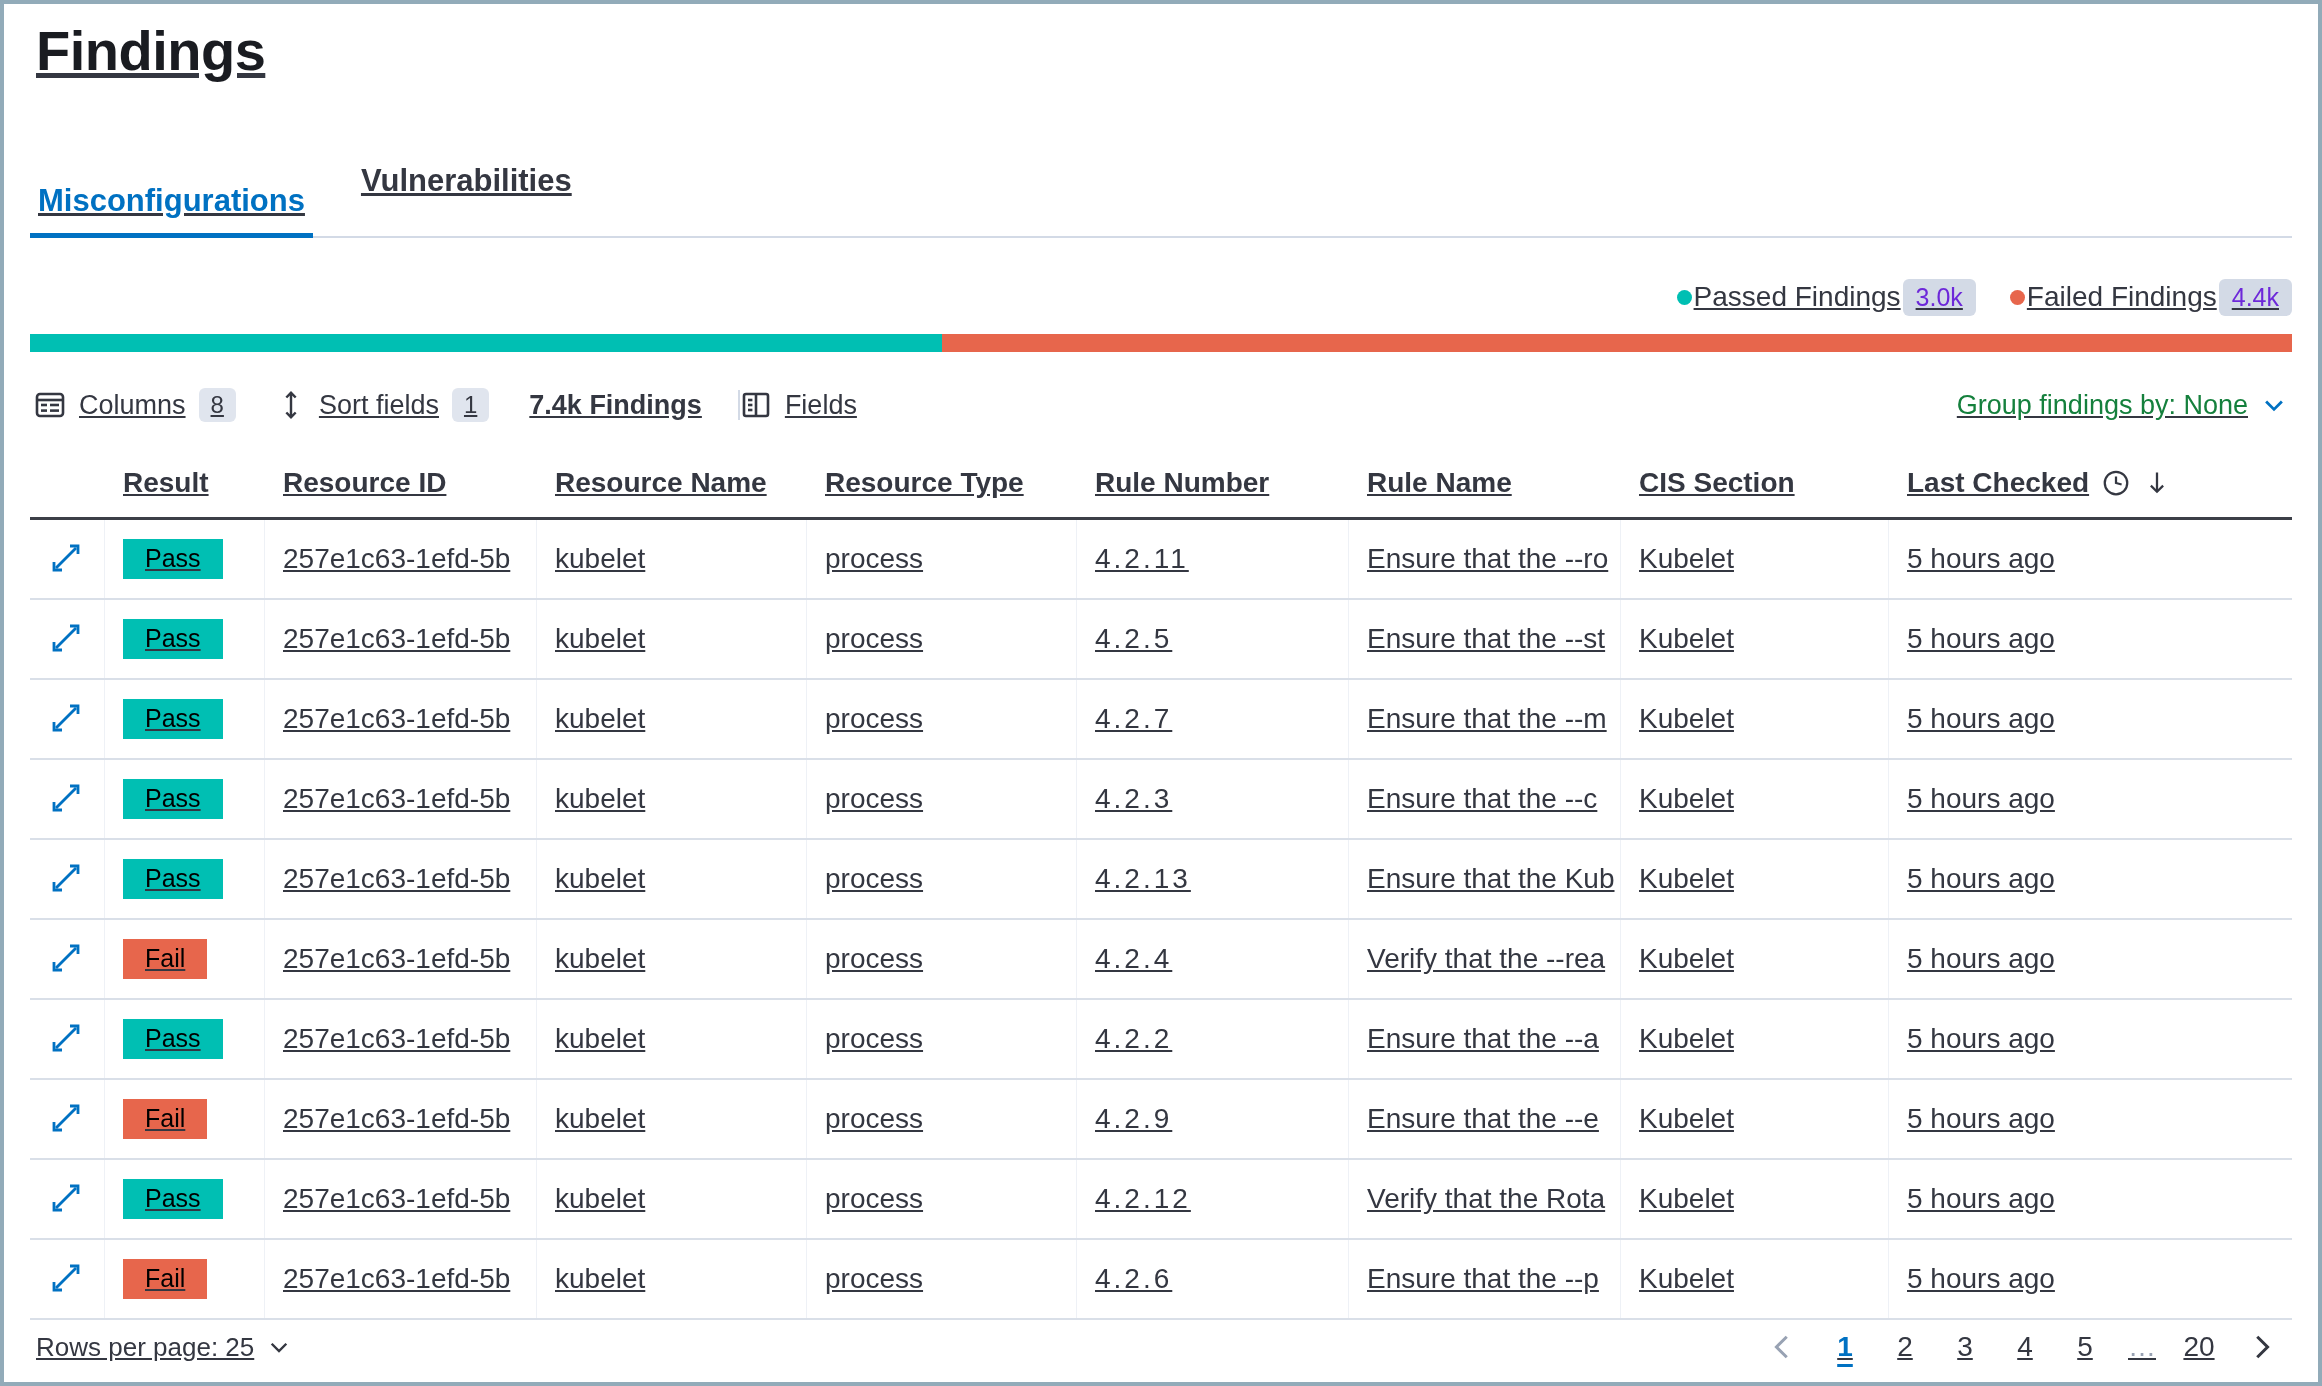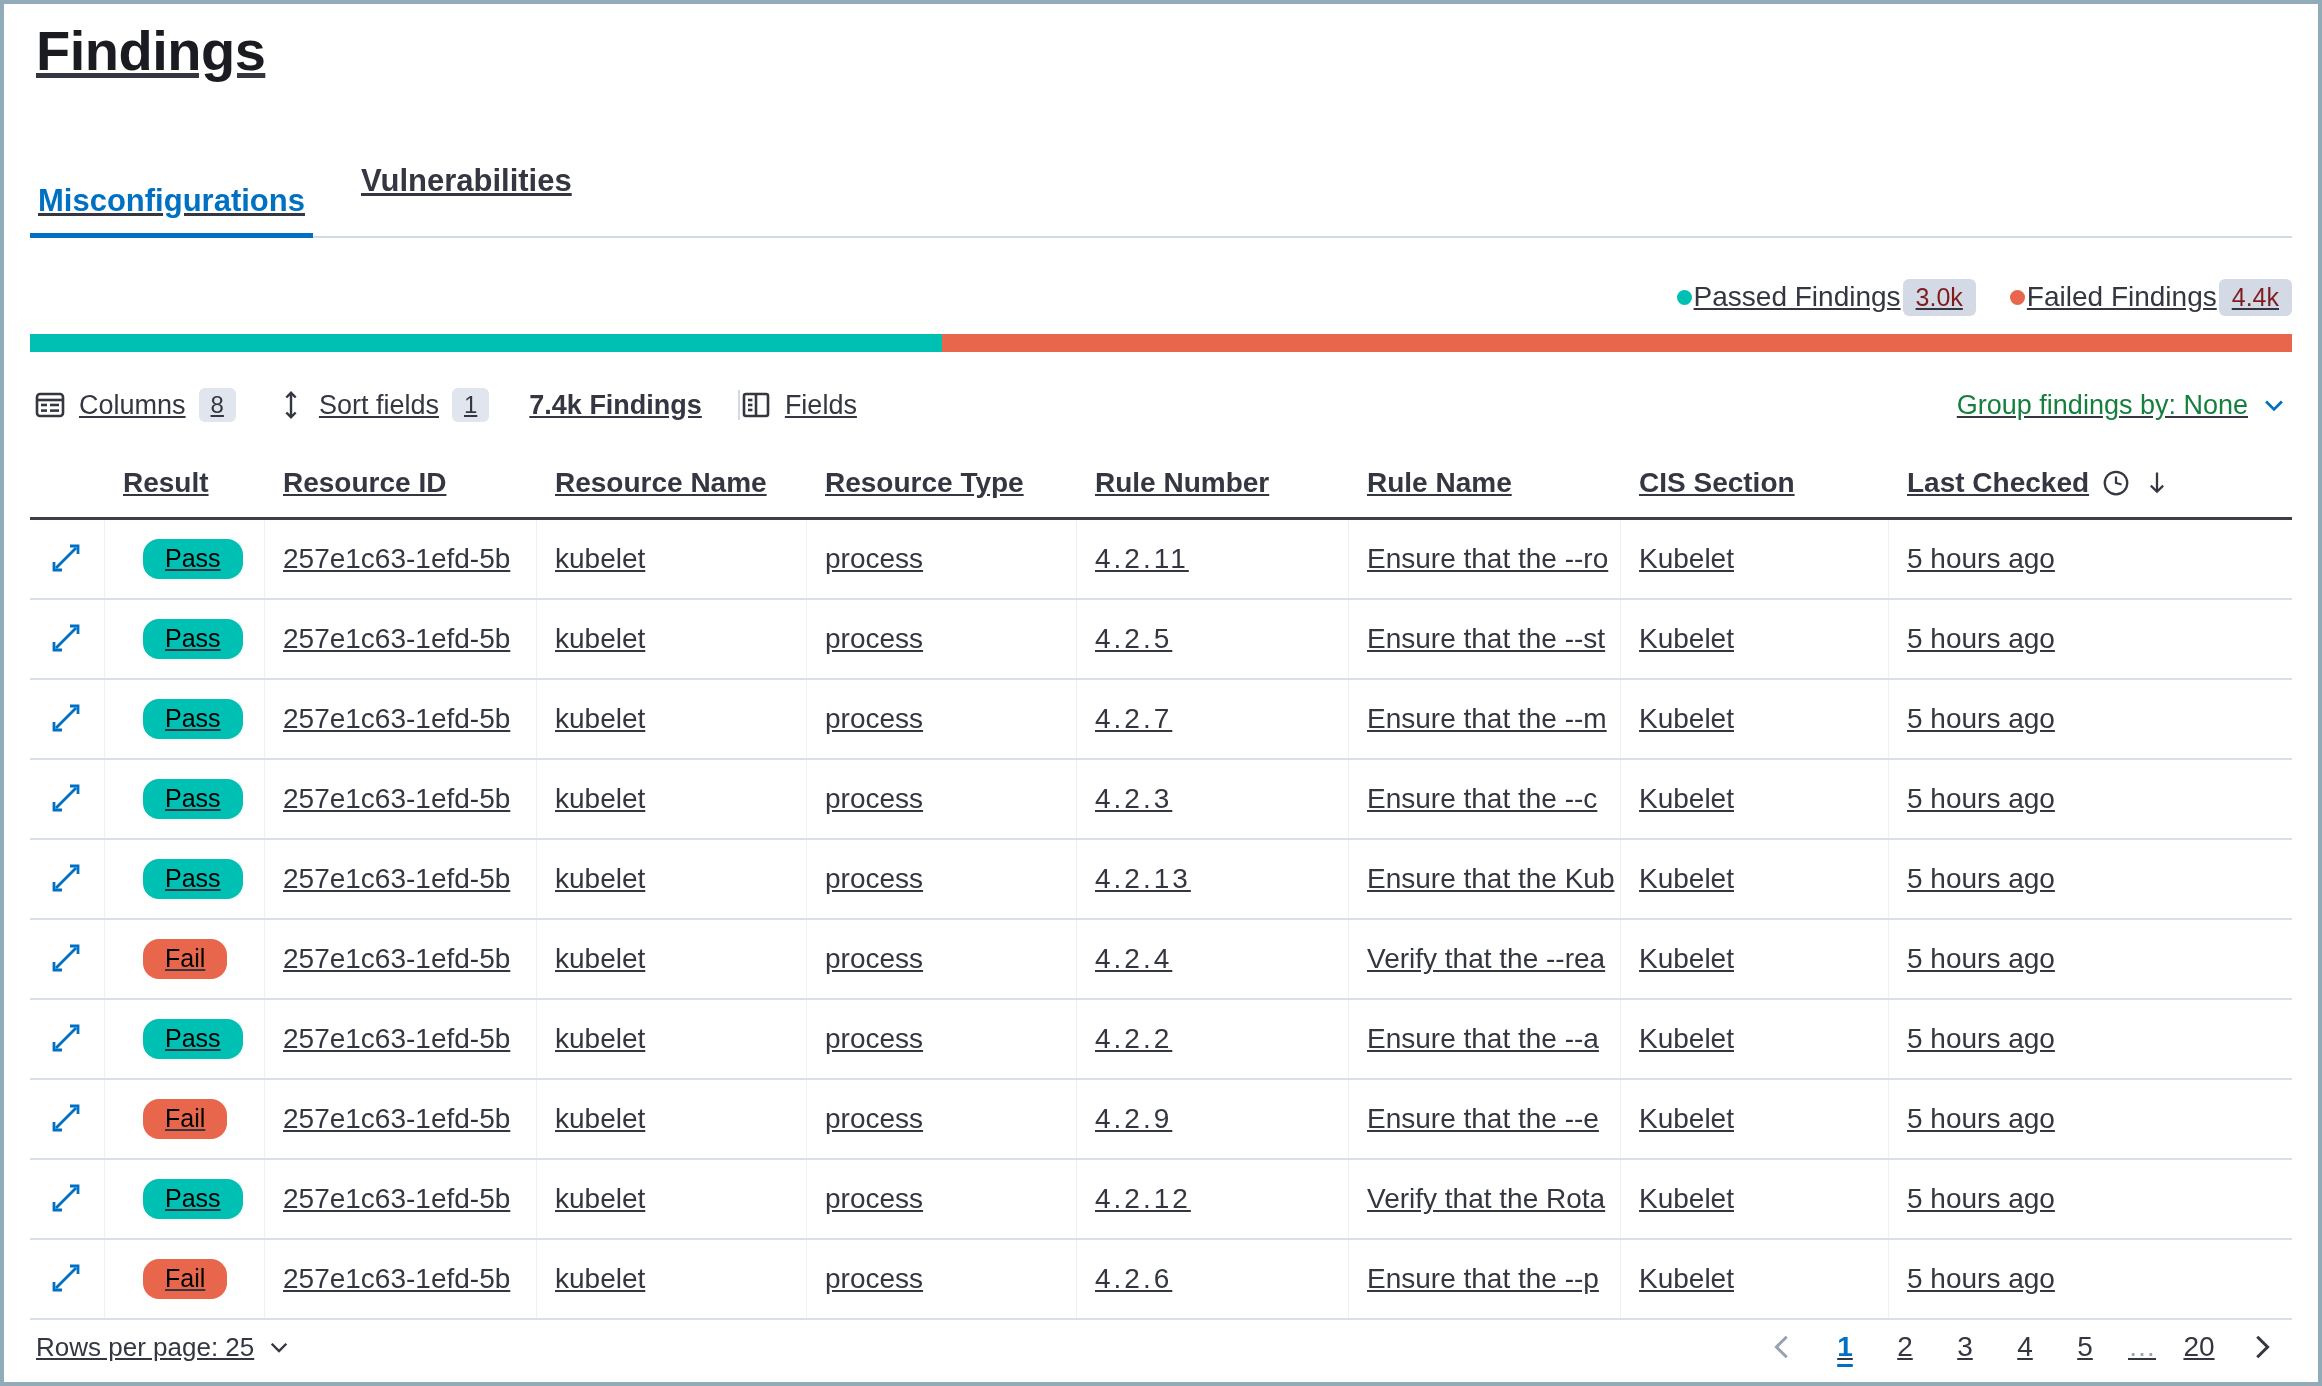--- a/index.html
+++ b/index.html
@@ -40,21 +40,21 @@
   }
   
   .legend-row {
     display:flex; justify-content:flex-end; align-items:center;
     gap:34px; margin-top:38px; height:42px;
   }
   .legend-item { display:flex; align-items:center; gap:2px; }
   .legend-dot { width:15px; height:15px; border-radius:50%; }
   .legend-label { font-size:28px; color:#343741; }
   .legend-count {
-    font-size:25px; font-weight:500; color:#7f1d1d;
+    font-size:25px; font-weight:500; color:#6d28d9;
     background:#d3dae6; border-radius:6px; padding:4px 13px;
   }
   .dist-bar { display:flex; height:18px; margin-top:16px; width:100%; }
   .dist-seg { height:100%; }
   
   .toolbar {
     display:flex; align-items:center; margin-top:30px; height:46px;
     padding:0 4px;
   }
   .tb-item {
@@ -94,21 +94,21 @@
     font-size:28px; color:#343741; padding-left:18px;
     display:flex; align-items:center;
     white-space:nowrap; overflow:hidden;
     border-right:1px solid #eef1f6;
   }
   .td:last-child { border-right:none; }
   .td-expand { padding-left:14px; border-right:1px solid #eef1f6; }
   .expand-btn { background:none; border:none; padding:6px; cursor:pointer; }
   .badge {
     font-size:25px; font-weight:500; color:#000;
-    border-radius:16px; padding:6px 22px; line-height:1.1;margin-left:20px;
+    border-radius:0; padding:6px 22px; line-height:1.1;
   }
   .badge-pass { background:#00bfb3; }
   .badge-fail { background:#e7664c; }
   .rule-number { letter-spacing:3px; }
   
   .grid-footer {
     flex:1; display:flex; align-items:center; justify-content:space-between;
     padding:0 6px;
   }
   .rows-per-page {

